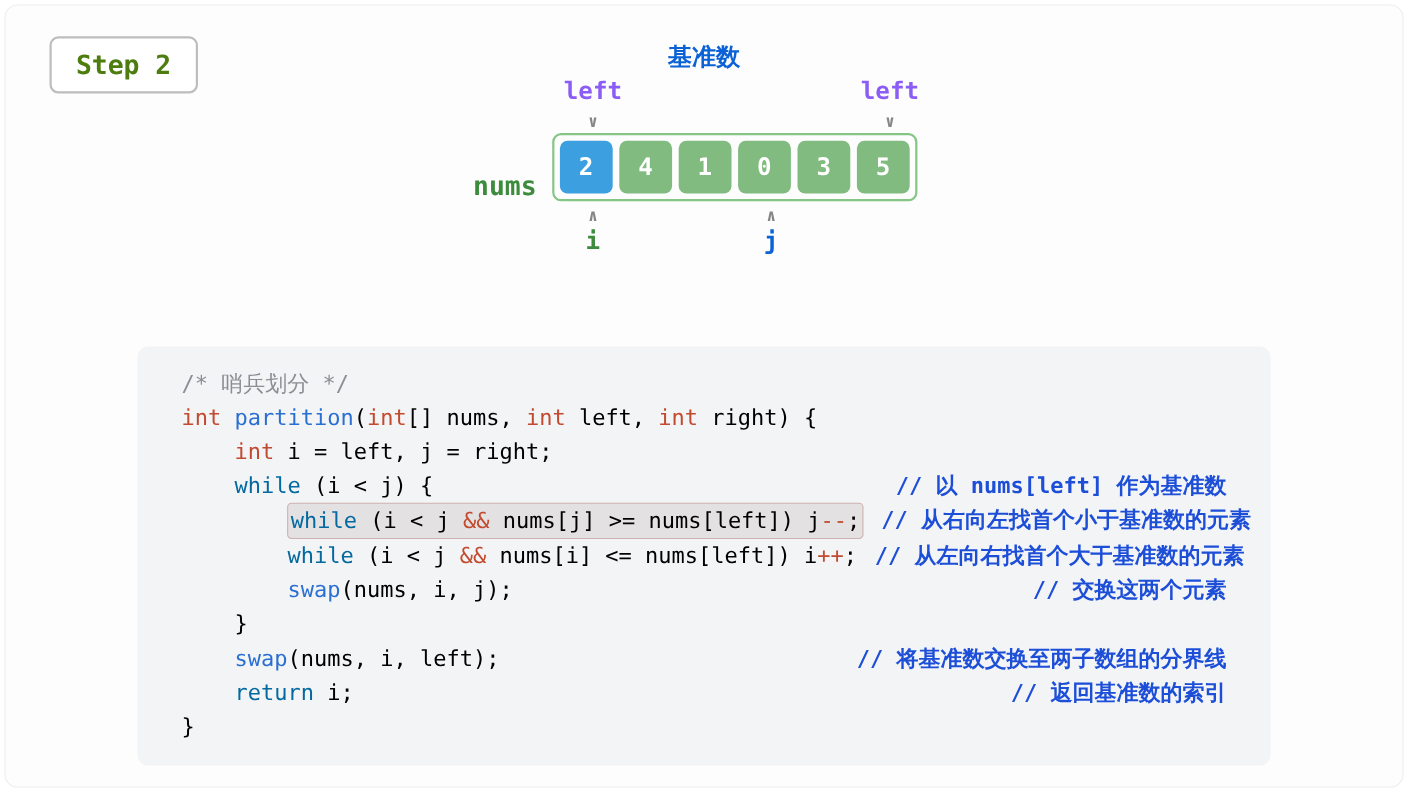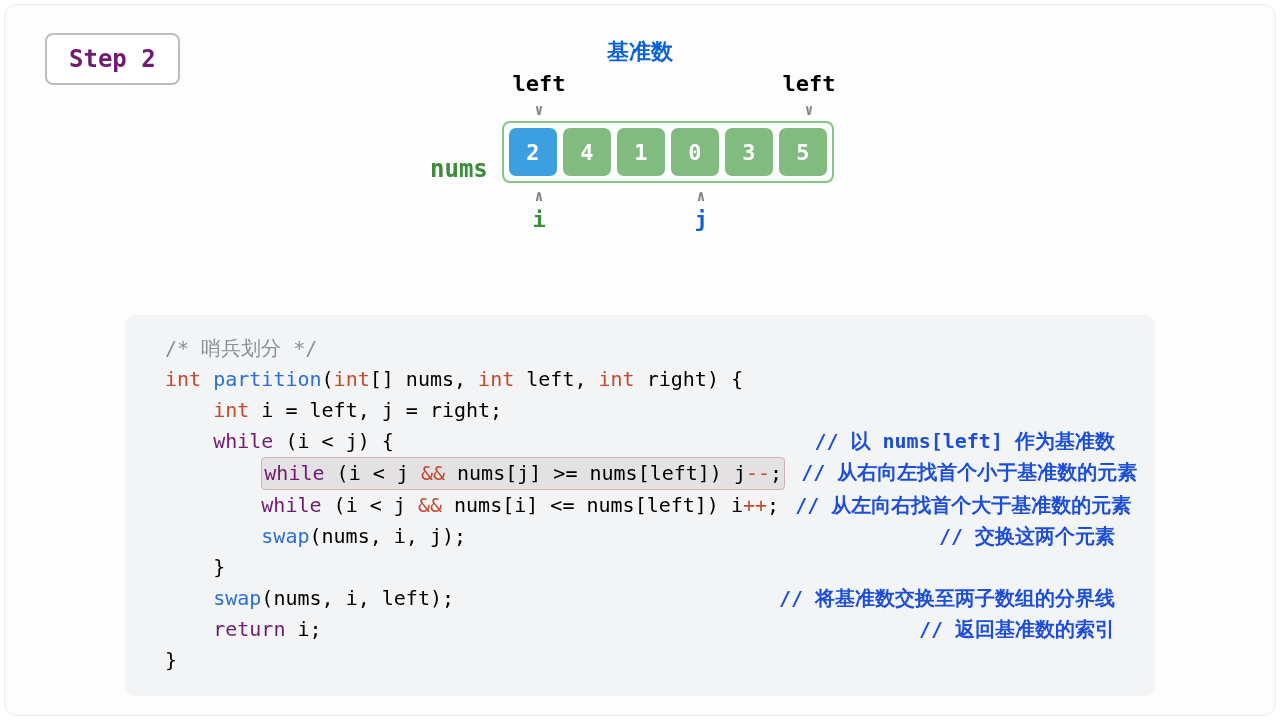--- a/index.html
+++ b/index.html
@@ -22,42 +22,42 @@
   }
   .step-badge {
     position: absolute;
     top: 28px;
     left: 40px;
     border: 2px solid #bdbdbd;
     border-radius: 8px;
     padding: 10px 22px;
     font-size: 24px;
     font-weight: 700;
-    color: #701a75;
+    color: #4d7c0f;
     background: #fff;
   }
   .viz {
     position: absolute;
     top: 32px;
     left: 50%;
     transform: translateX(-50%);
     text-align: center;
   }
   .pivot-label {
     font-size: 22px;
     font-weight: 700;
     color: #0b62d6;
     margin-bottom: 4px;
   }
   .ptr-row {
     position: relative;
     height: 30px;
     font-size: 22px;
     font-weight: 600;
-    color: #000000;
+    color: #8b5cf6;
   }
   .ptr-row.bottom { color: #0b62d6; }
   .ptr { position: absolute; transform: translateX(-50%); }
   .arrow-row { position: relative; height: 20px; }
   .arrow { position: absolute; transform: translateX(-50%); color: #858585; font-size: 15px; font-weight:700; }
   .nums-wrap {
     display: flex;
     align-items: flex-end;
     gap: 14px;
   }
@@ -94,21 +94,21 @@
     background: #f3f4f5;
     border-radius: 10px;
     padding: 18px 40px 20px 40px;
     font-size: 20px;
     line-height: 1.55;
   }
   .code-line { white-space: pre; display: flex; }
   .code-left { flex: 0 0 auto; }
   .code-cmt { margin-left: auto; color: #1d4ed8; padding-left: 16px; font-weight: bold; }
   .cmt { color: #8a8f95; }
-  .kw { color: #701a75; }
+  .kw { color: #0369a1; }
   .type { color: #c24a2f; }
   .fn { color: #2a6fd2; }
   .hl {
     background: #e3e1e1;
     border: 1px solid #cfb1b1;
     border-radius: 4px;
     padding: 0 2px;
     display: inline-block;
   }
   .i-ptr { color: #3d8b3d; font-weight:700; }

